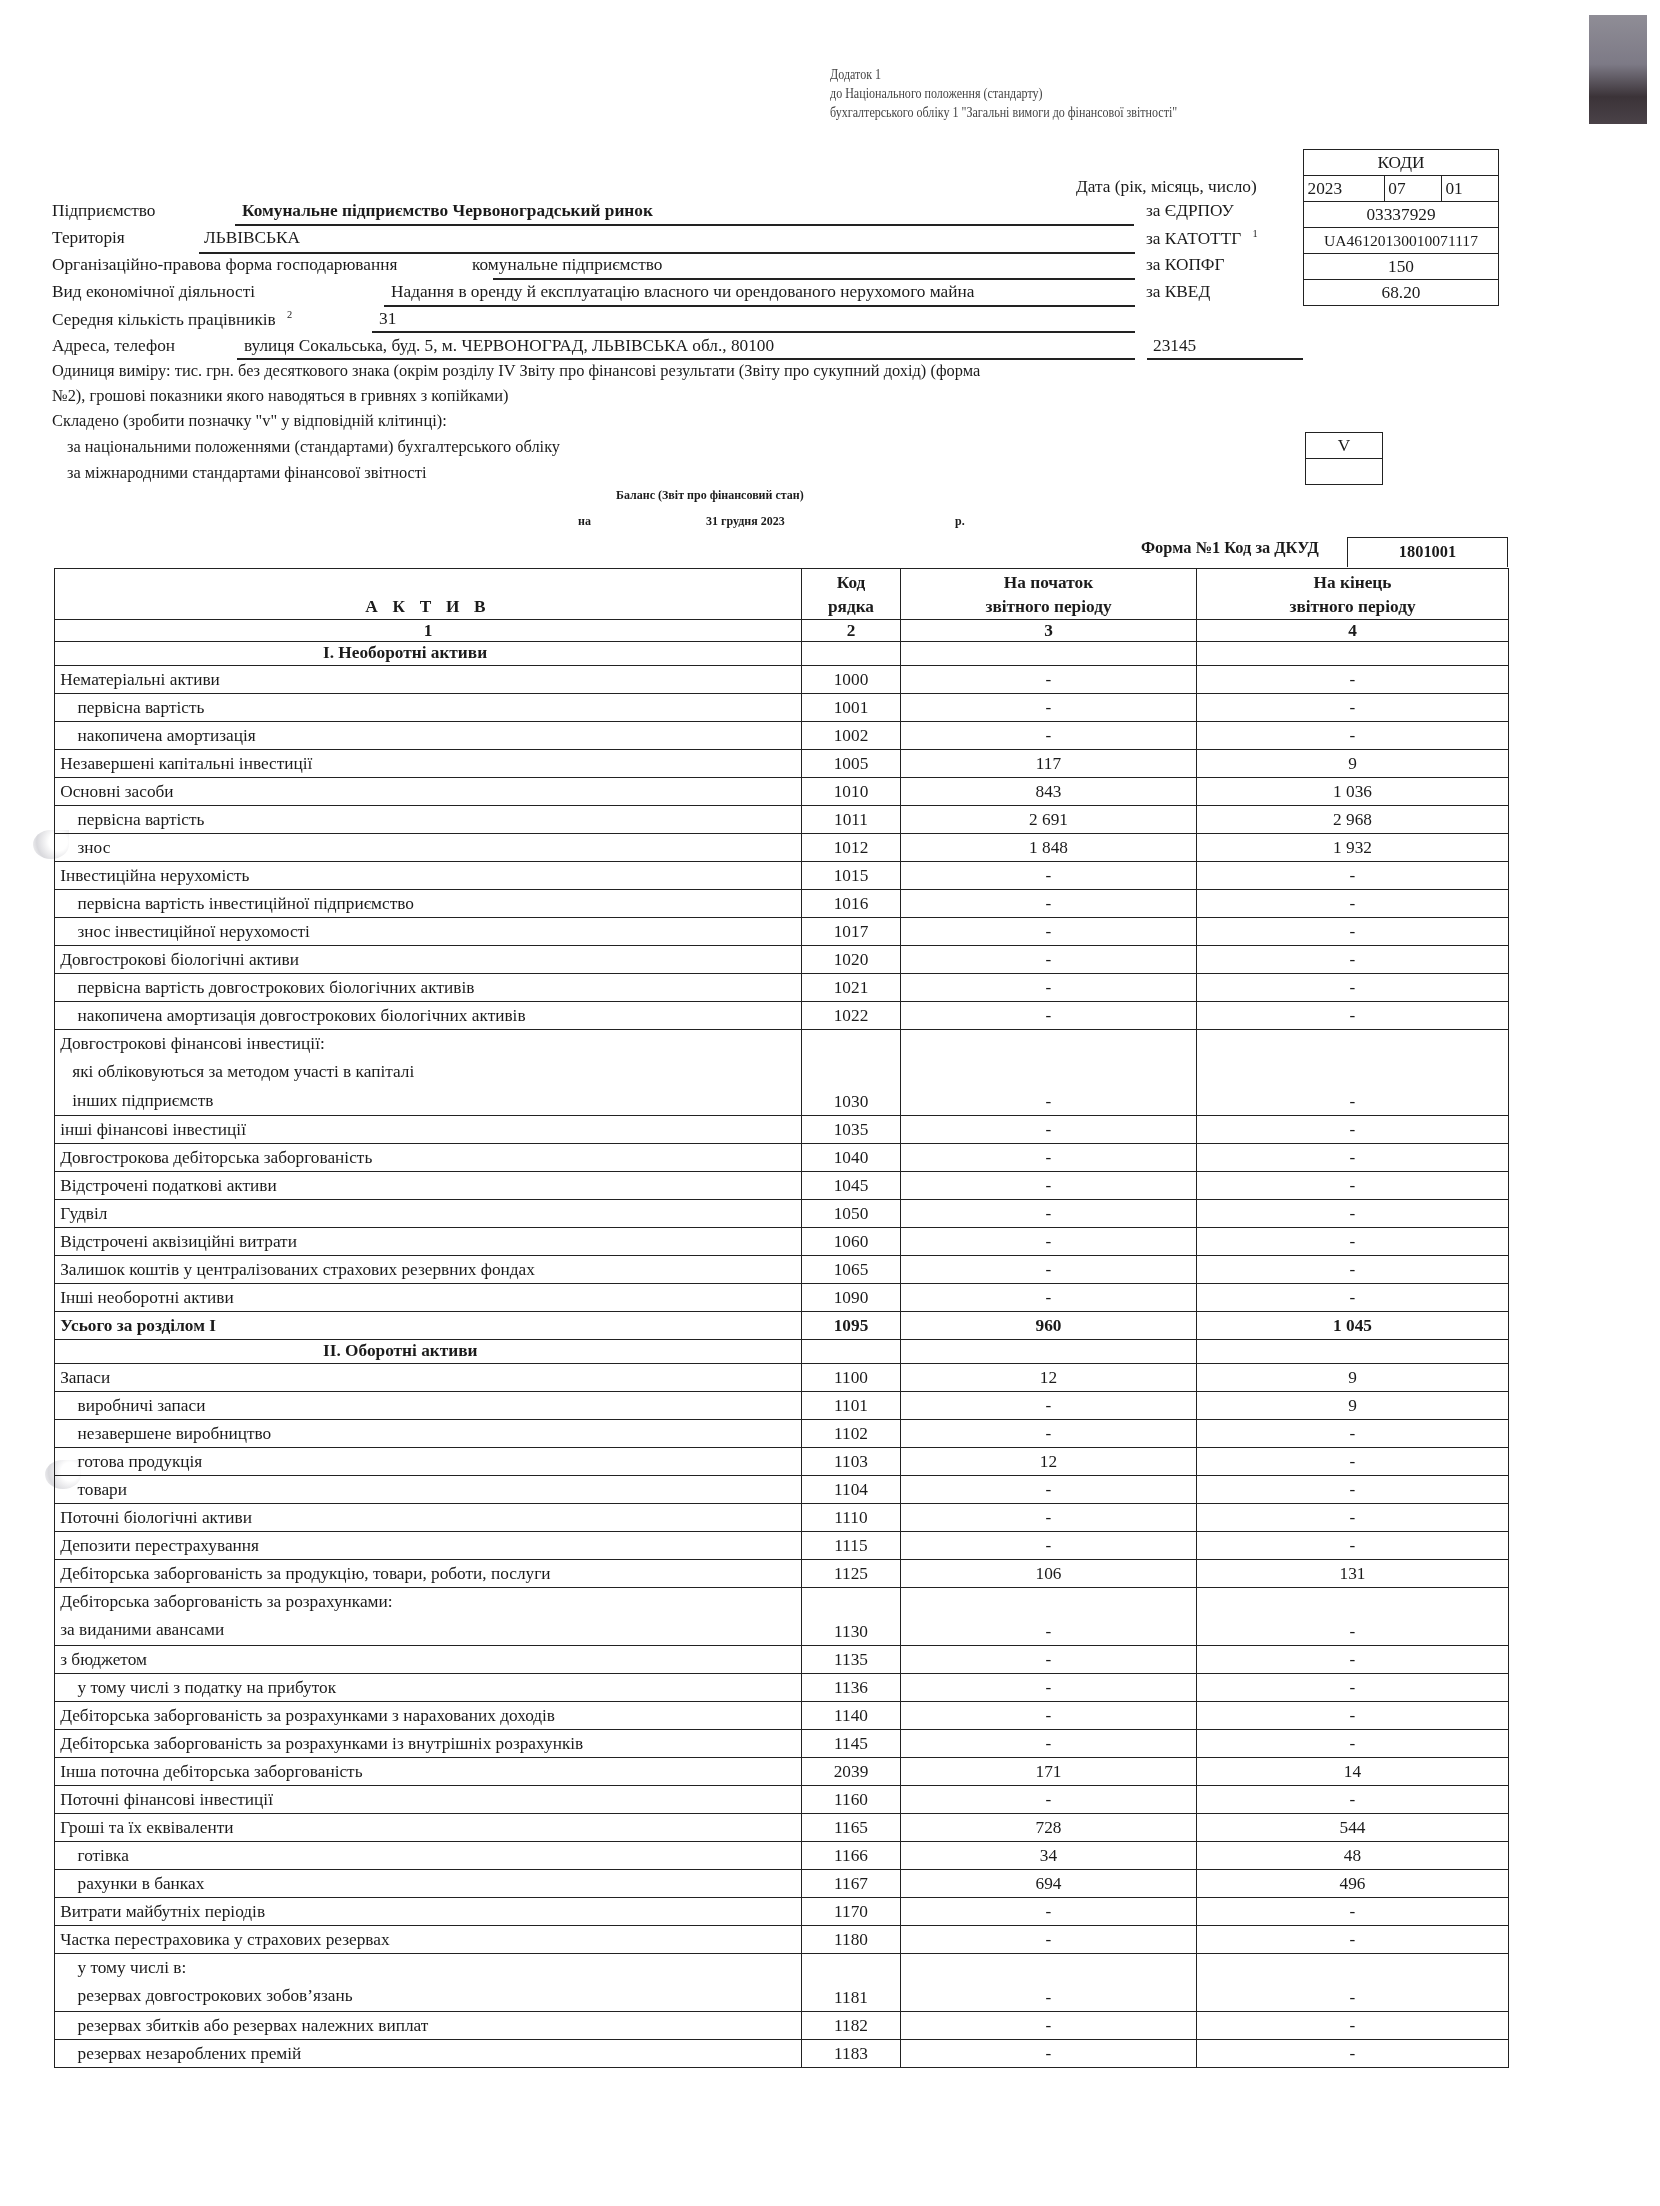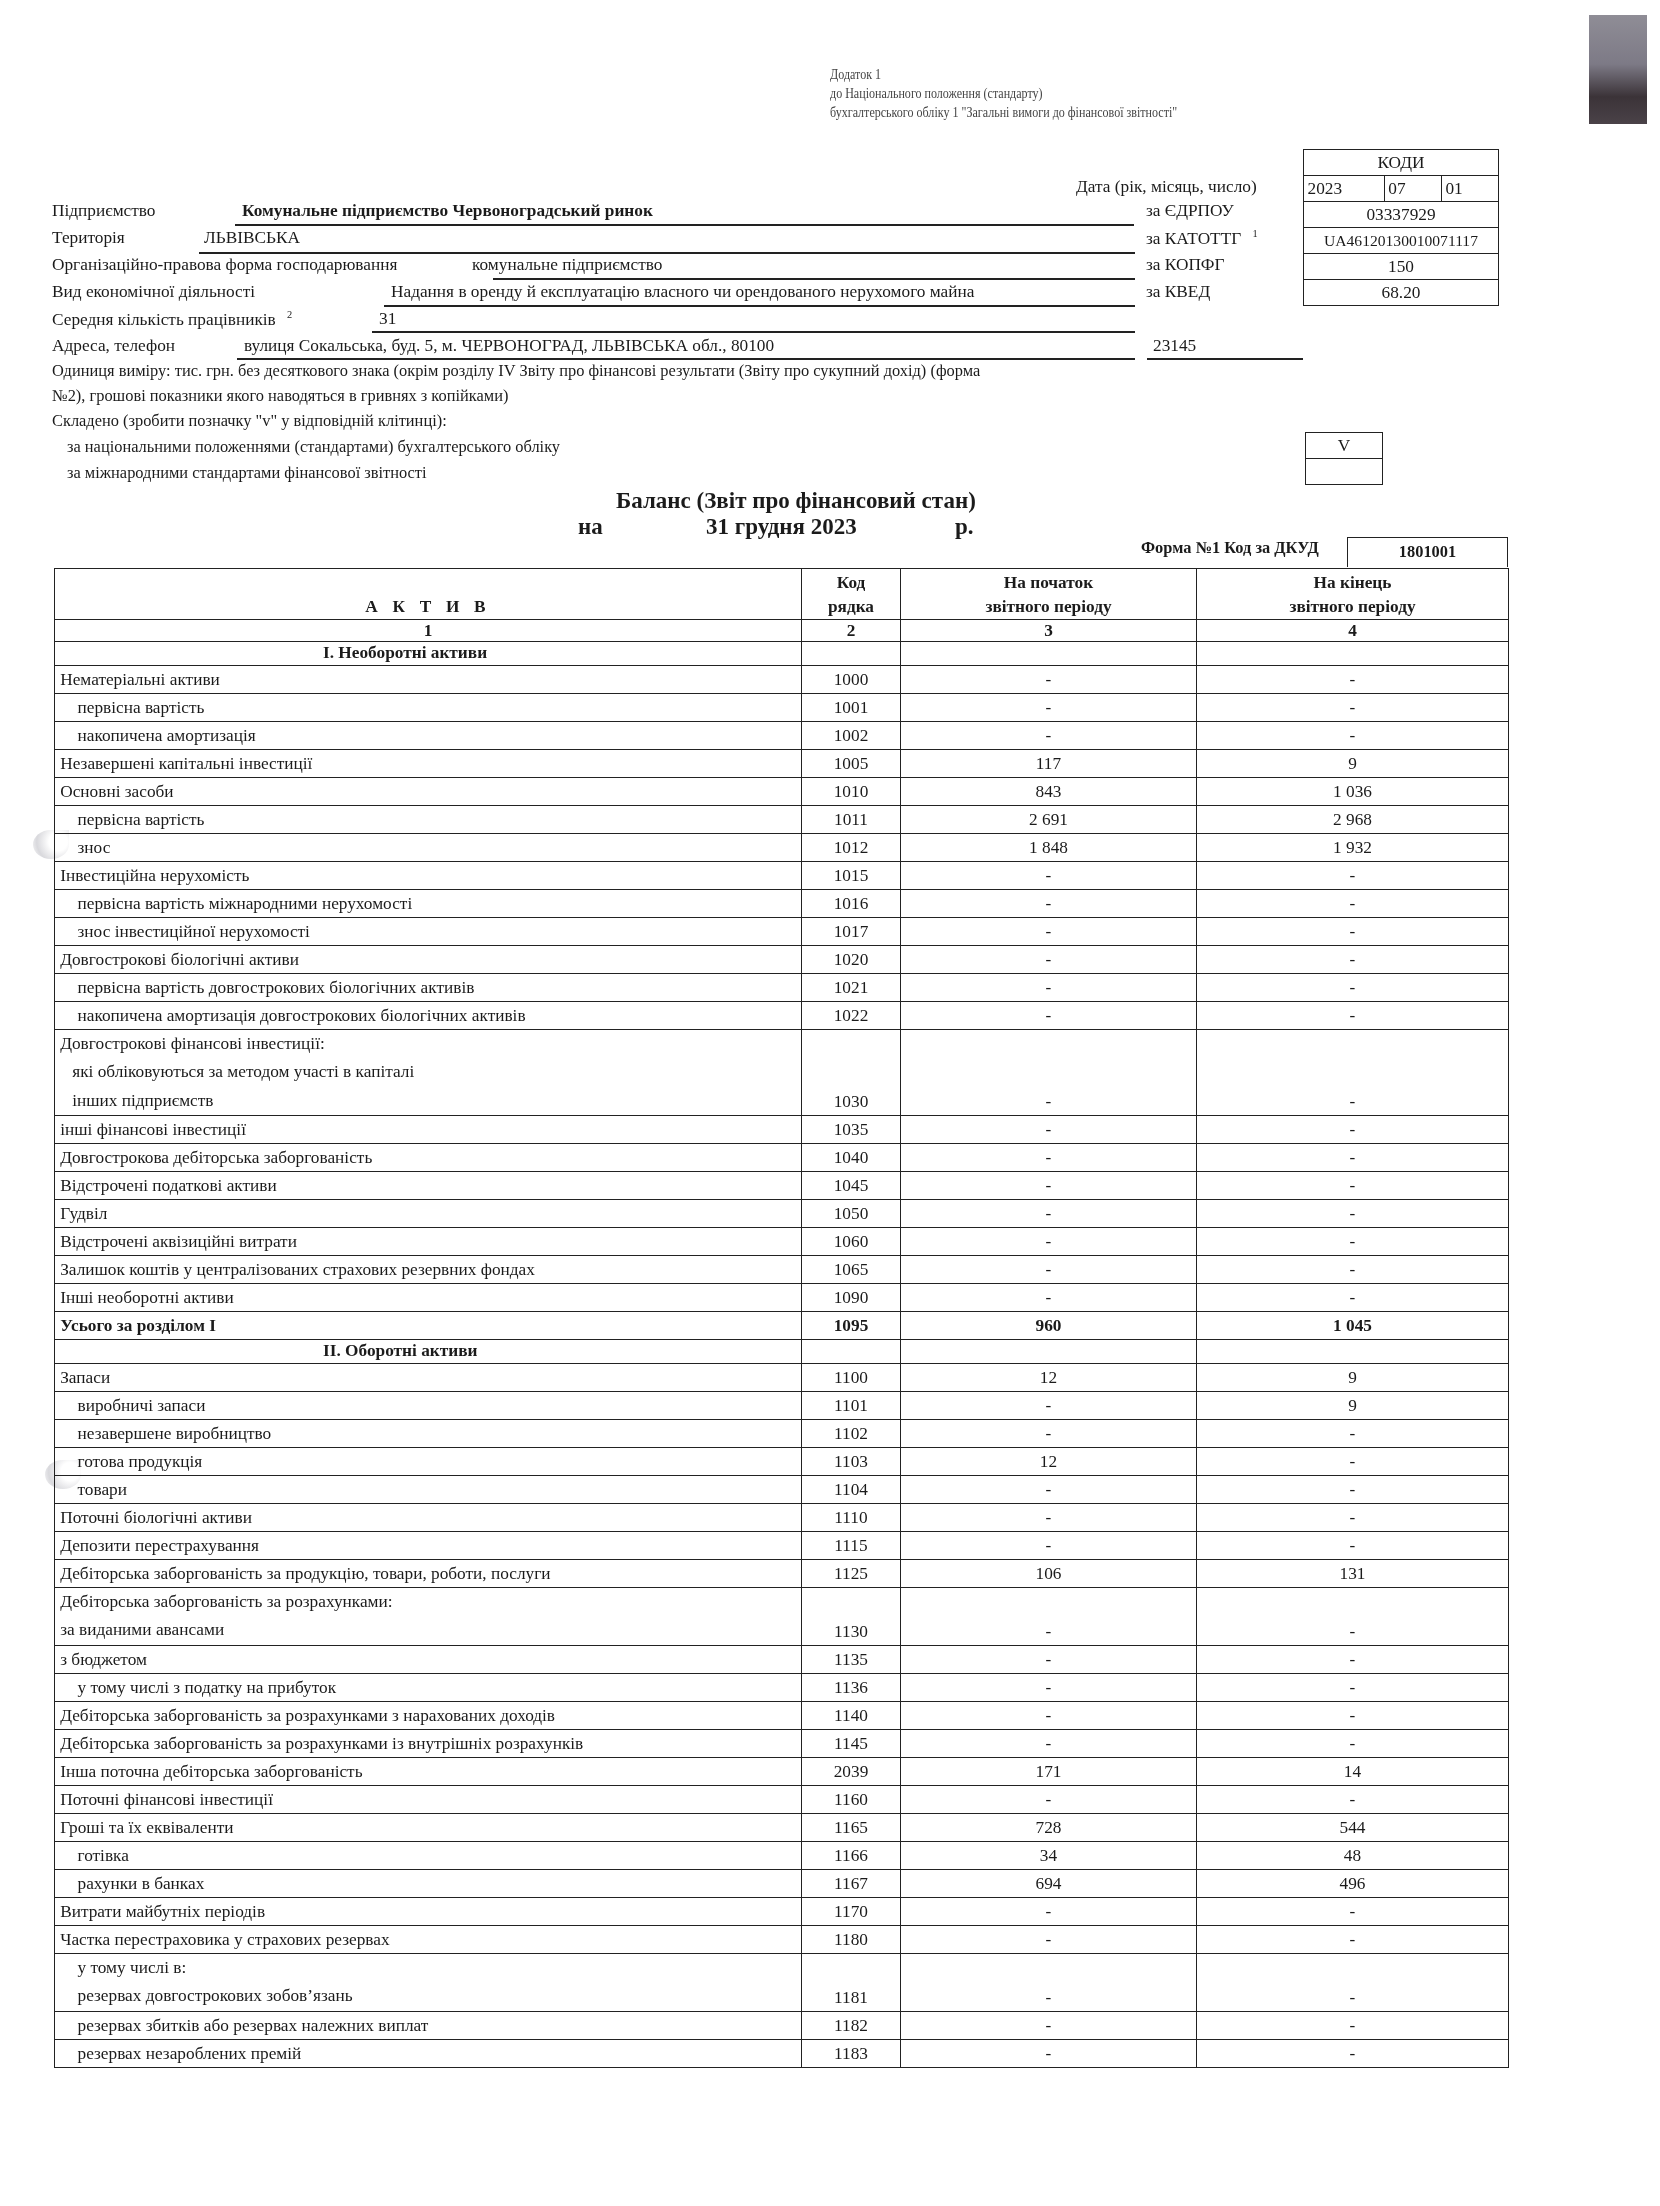--- a/index.html
+++ b/index.html
@@ -33,21 +33,21 @@
   .codes-box .cell { flex: 1; height: 100%; display: flex; align-items: center; justify-content: flex-start; padding-left: 3.5px; }
   .codes-box .cell + .cell { border-left: 1.7px solid #222; }
   .codes-box .row.date .cell:first-child { flex: 1.45; }
   .codes-label { position: absolute; font-size: 17.3px; white-space: nowrap; }
 
   .para { left: 52px; font-size: 16.4px; white-space: nowrap; }
   .v-box { position: absolute; left: 1305px; top: 432px; width: 76px; border: 1.7px solid #222; }
   .v-box div { height: 25px; font-size: 17.3px; text-align: center; line-height: 25px; }
   .v-box div + div { border-top: 1.7px solid #222; }
 
-  .title { font-weight: bold; font-size: 23px; white-space: nowrap; }
+  .title { font-weight: bold; font-size: 12px; white-space: nowrap; }
   .dkud-label { left: 1141px; top: 538px; font-size: 16.4px; font-weight: bold; }
   .dkud-box { position: absolute; left: 1347px; top: 537px; width: 159px; height: 28.5px; border: 1.7px solid #222; border-bottom: none; font-size: 16.4px; font-weight: bold; text-align: center; line-height: 28.5px; }
 
   
   .balance { position: absolute; left: 54px; top: 568px; width: 1454px; border-collapse: collapse; table-layout: fixed; }
   .balance td, .balance th { border: 1.7px solid #222; padding: 0 5.2px; font-size: 17.3px; font-weight: normal; vertical-align: top; }
   .balance col.c1 { width: 747px; } .balance col.c2 { width: 99px; }
   .balance col.c3 { width: 296px; } .balance col.c4 { width: 312px; }
   .balance th { font-weight: bold; text-align: center; }
   .balance .head-row th { height: 50px; vertical-align: bottom; line-height: 24px; }
@@ -208,21 +208,21 @@
         <td class="v">1 848</td>
         <td class="v">1 932</td>
       </tr>
       <tr>
         <td class="label">Інвестиційна нерухомість</td>
         <td class="code">1015</td>
         <td class="v">-</td>
         <td class="v">-</td>
       </tr>
       <tr>
-        <td class="label ind">первісна вартість міжнародними нерухомості</td>
+        <td class="label ind">первісна вартість інвестиційної підприємство</td>
         <td class="code">1016</td>
         <td class="v">-</td>
         <td class="v">-</td>
       </tr>
       <tr>
         <td class="label ind">знос інвестиційної нерухомості</td>
         <td class="code">1017</td>
         <td class="v">-</td>
         <td class="v">-</td>
       </tr>

